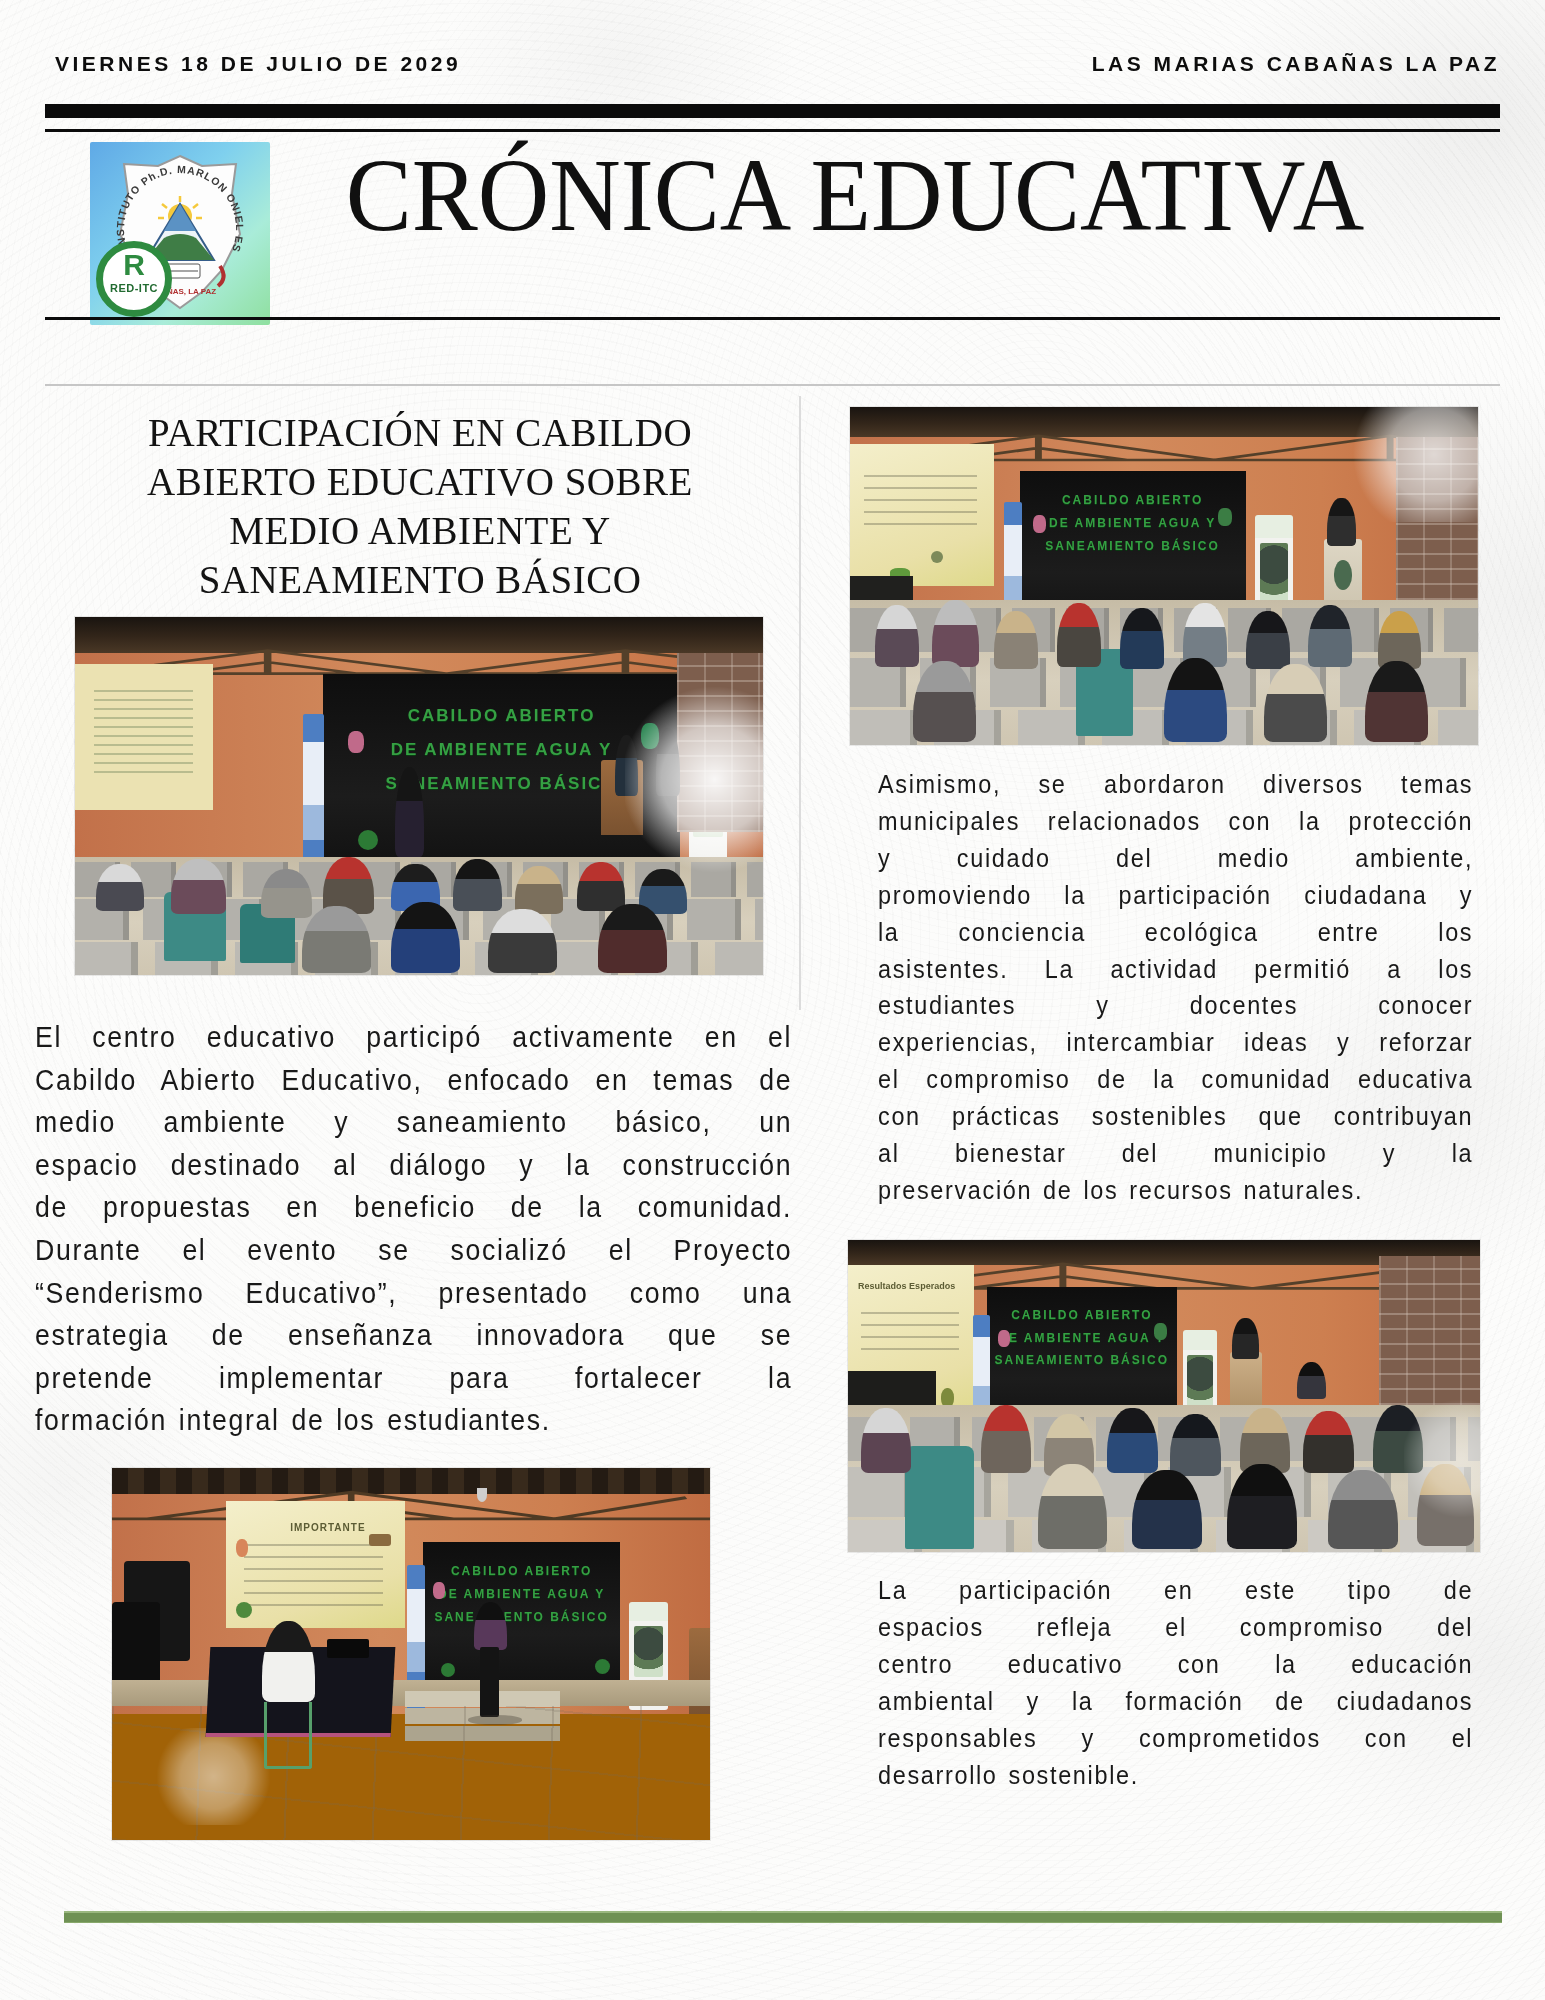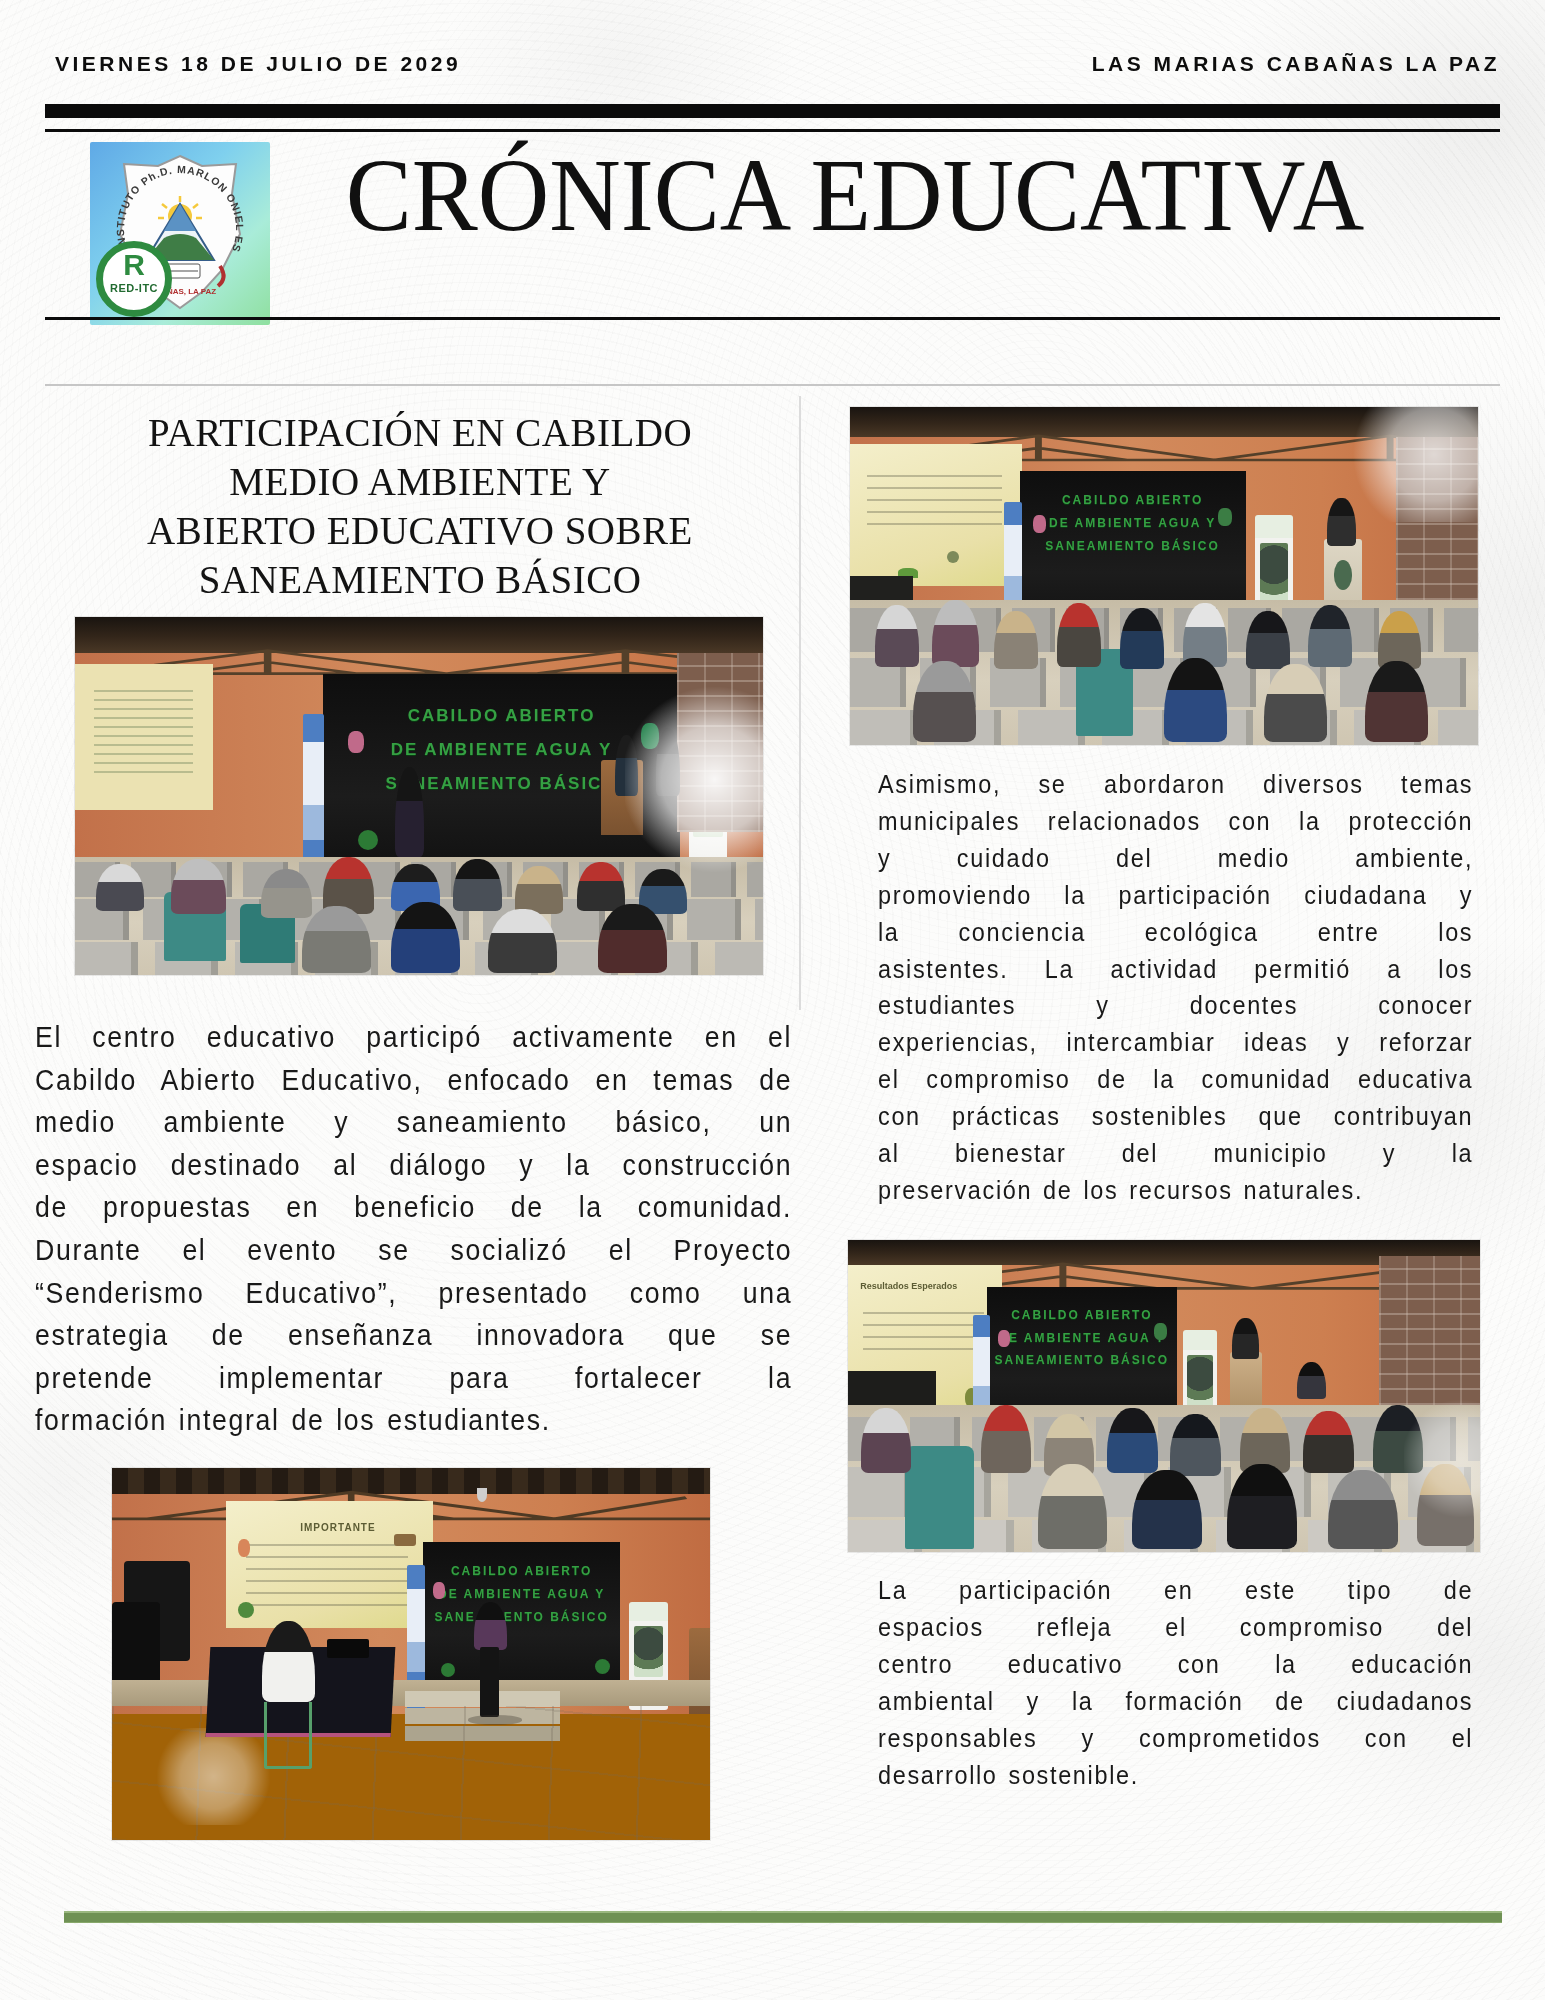--- a/index.html
+++ b/index.html
@@ -50,21 +50,21 @@
   .banner{background:linear-gradient(180deg,#e7efe2 0 18%,#f2f2ef 18% 100%);border-radius:3px;}
   .banner i{position:absolute;left:12%;top:22%;width:76%;height:48%;background:
       radial-gradient(circle at 50% 35%,#3c4b40 0 45%,#5d7a55 46% 70%,#cfe0c8 71%);border-radius:2px;}
   .brick{background:#7d5e4d;background-image:
       repeating-linear-gradient(0deg, rgba(214,200,188,.38) 0 2px, transparent 2px 15px),
       repeating-linear-gradient(90deg, rgba(214,200,188,.30) 0 2px, transparent 2px 27px);}
   .crowd{background:linear-gradient(180deg,#c6bca6 0%,#d8d0bd 55%,#cfc6b2 100%);}
   .chair-row{position:absolute;left:0;right:0;}
   .person{position:absolute;display:block;border-radius:46% 46% 14% 14%/68% 68% 10% 10%;
       background:linear-gradient(180deg,var(--hair) 0 38%,var(--shirt) 38% 100%);}
-  .slide{background:linear-gradient(160deg,#f4efcb 0%,#e9e0a8 70%,#ded98a 100%);padding-left:28px;}
+  .slide{background:linear-gradient(160deg,#f4efcb 0%,#e9e0a8 70%,#ded98a 100%);}
   .slide .rows{position:absolute;left:10%;top:34%;width:78%;height:50%;
       background:repeating-linear-gradient(180deg, rgba(90,90,70,.35) 0 2px, transparent 2px 12px);}
   .slide-title{position:absolute;font-weight:bold;color:#5c5c34;}
   .glow{background:radial-gradient(circle,rgba(255,255,255,.95) 0%,rgba(255,255,255,.65) 40%,transparent 70%);}
   .podium{background:linear-gradient(180deg,#9c6b3f,#7a5230);border-radius:3px 3px 0 0;}
   .steps i{position:absolute;left:0;right:0;display:block;}
   .truss{position:absolute;left:0;width:100%;}
 </style>
 </head>
 <body>
@@ -109,22 +109,22 @@
   </div>
 
   <div class="abs mast-title" style="left:275px;top:136px;width:1160px;">CRÓNICA EDUCATIVA</div>
   <div class="abs rule" style="left:45px;top:317px;width:1455px;height:3px;"></div>
   <div class="abs rule-light" style="left:45px;top:384px;width:1455px;height:2px;"></div>
 
   <div class="abs col-divider" style="left:799px;top:396px;width:2px;height:614px;"></div>
 
   <div class="abs headline" style="left:75px;top:408px;width:690px;">
       <div class="hline">PARTICIPACIÓN EN CABILDO</div>
+      <div class="hline">ABIERTO EDUCATIVO SOBRE</div>
       <div class="hline">MEDIO AMBIENTE Y</div>
-      <div class="hline">ABIERTO EDUCATIVO SOBRE</div>
       <div class="hline">SANEAMIENTO BÁSICO</div>
     </div>
 
   <div class="photo" style="left:75px;top:617px;width:688px;height:358px;">
     <div class="abs wall" style="left:0;top:10%;width:100%;height:58%;"></div>
     <div class="abs roof" style="left:0;top:0;width:100%;height:10%;"></div>
     <svg class="truss" viewBox="0 0 100 14" preserveAspectRatio="none" style="top:8%;height:9%">
       <path d="M0,12 L100,12 M2,12 L28,2 L54,12 M28,2 L28,12 M15,12 L28,7 M41,12 L28,7 M54,12 L80,2 L100,9 M80,2 L80,12 M67,12 L80,7 M93,12 L80,7" stroke="#54402a" stroke-width="1.1" fill="none"></path>
     </svg>
     <div class="abs" style="left:0;top:13%;width:20%;height:41%;background:#ebe2b2;">

